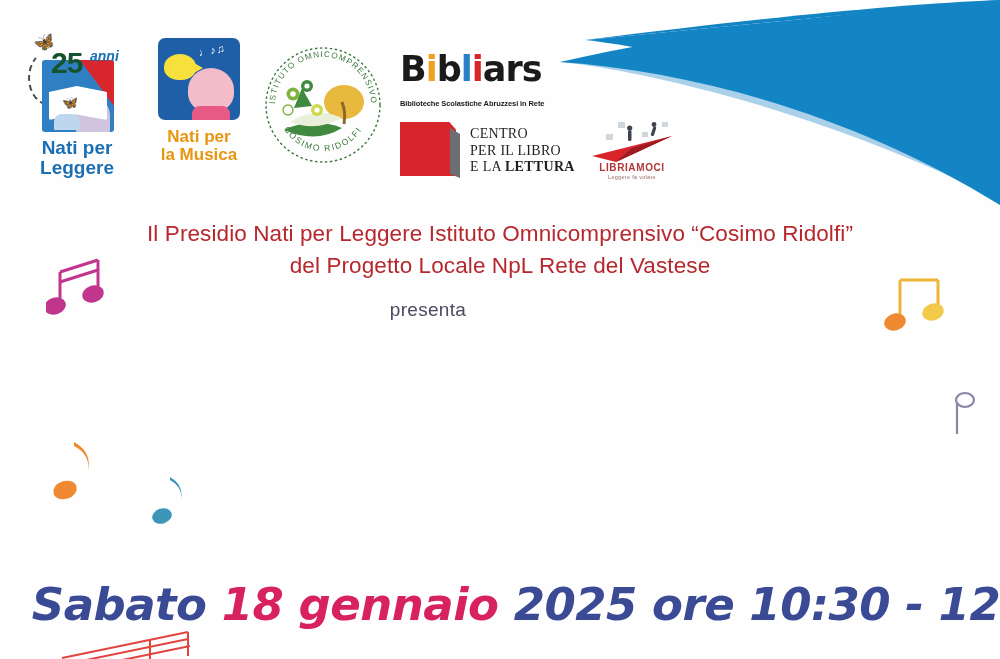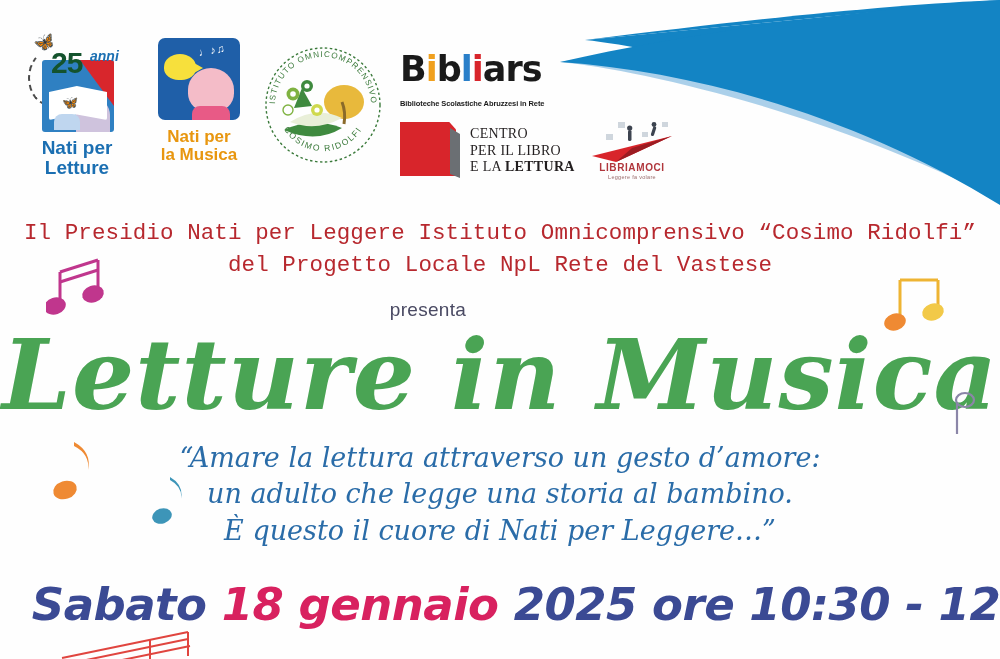--- a/index.html
+++ b/index.html
@@ -58,21 +58,21 @@
   #logo-centro .txt{position:absolute;left:70px;top:8px;font-family:"Liberation Serif",serif;font-size:14px;line-height:1.18;color:#231f20;letter-spacing:.3px;}
   #logo-centro .txt b{font-weight:bold;margin-top:9px;}
 
   
   #logo-libriamoci{left:586px;top:118px;width:92px;height:72px;}
   #logo-libriamoci .cap{position:absolute;left:0;top:44px;width:92px;text-align:center;font-size:10px;font-weight:bold;color:#b0363c;letter-spacing:.6px;}
   #logo-libriamoci .cap2{position:absolute;left:0;top:56px;width:92px;text-align:center;font-size:5.5px;color:#9a6b6b;letter-spacing:.3px;}
 
   
   .headline{position:absolute;left:0;top:218px;width:1000px;text-align:center;
-     color:#b7282e;font-size:22.5px;line-height:1.42;font-weight:500;letter-spacing:.1px;font-family:Liberation Mono, monospace;}
+     color:#b7282e;font-size:22.5px;line-height:1.42;font-weight:500;letter-spacing:.1px;}
   .presenta{position:absolute;left:0;top:299px;width:856px;text-align:center;
      color:#4a4a63;font-size:19px;letter-spacing:.3px;}
 
   .bigtitle{position:absolute;left:0;top:322px;width:1000px;text-align:center;
      color:#4aa454;font-size:98px;line-height:1.08;font-style:italic;font-weight:bold;
      font-family:"DejaVu Serif",serif;letter-spacing:1px;}
 
   .quote{position:absolute;left:0;top:440px;width:1000px;text-align:center;
      color:#2a6ca8;font-size:27px;line-height:1.35;font-style:italic;
      font-family:"DejaVu Serif",serif;}
@@ -107,21 +107,21 @@
         <div class="red"></div>
         <div class="lilac"></div>
         <div class="book"></div>
         <div class="hand"></div>
         <div class="bfly2">🦋</div>
       </div>
       <div class="num">25</div>
       <div class="anni">anni</div>
       <div class="cap">
         <span>Nati per</span><br>
-        <span>Letture</span>
+        <span>Leggere</span>
       </div>
     </div>
 
     <div class="logo" id="logo-npm">
       <div class="sq">
         <div class="bird"></div>
           <div class="beak"></div>
         <div class="notes">♩♪♫</div>
         <div class="head"></div>
           <div class="body"></div>
@@ -196,27 +196,21 @@
     </div>
   </div>
 
   <div class="headline">
     <span>Il Presidio Nati per Leggere Istituto Omnicomprensivo “Cosimo Ridolfi”</span><br>
     <span>del Progetto Locale NpL Rete del Vastese</span>
   </div>
 
   <div class="presenta">presenta</div>
 
-  <div class="bigtitle">Letture in Musica</div>
-
-  <div class="quote">
-    <span>“Amare la lettura attraverso un gesto d’amore:</span><br>
-    <span>un adulto che legge una storia al bambino.</span><br>
-    <span>È questo il cuore di Nati per Leggere…”</span>
-  </div>
+
 
   <div class="dateline">
     <span>Sabato </span><span class="pink">18 gennaio</span><span> 2025 ore 10:30 - 12</span>
   </div>
 
   <svg class="note" style="left:46px;top:250px;" width="74" height="74" viewBox="0 0 74 74">
     <g stroke="#c0368d" stroke-width="3" fill="none">
       <line x1="14" y1="22" x2="14" y2="58"></line>
         <line x1="52" y1="10" x2="52" y2="46"></line>
       <line x1="14" y1="22" x2="52" y2="10"></line>

